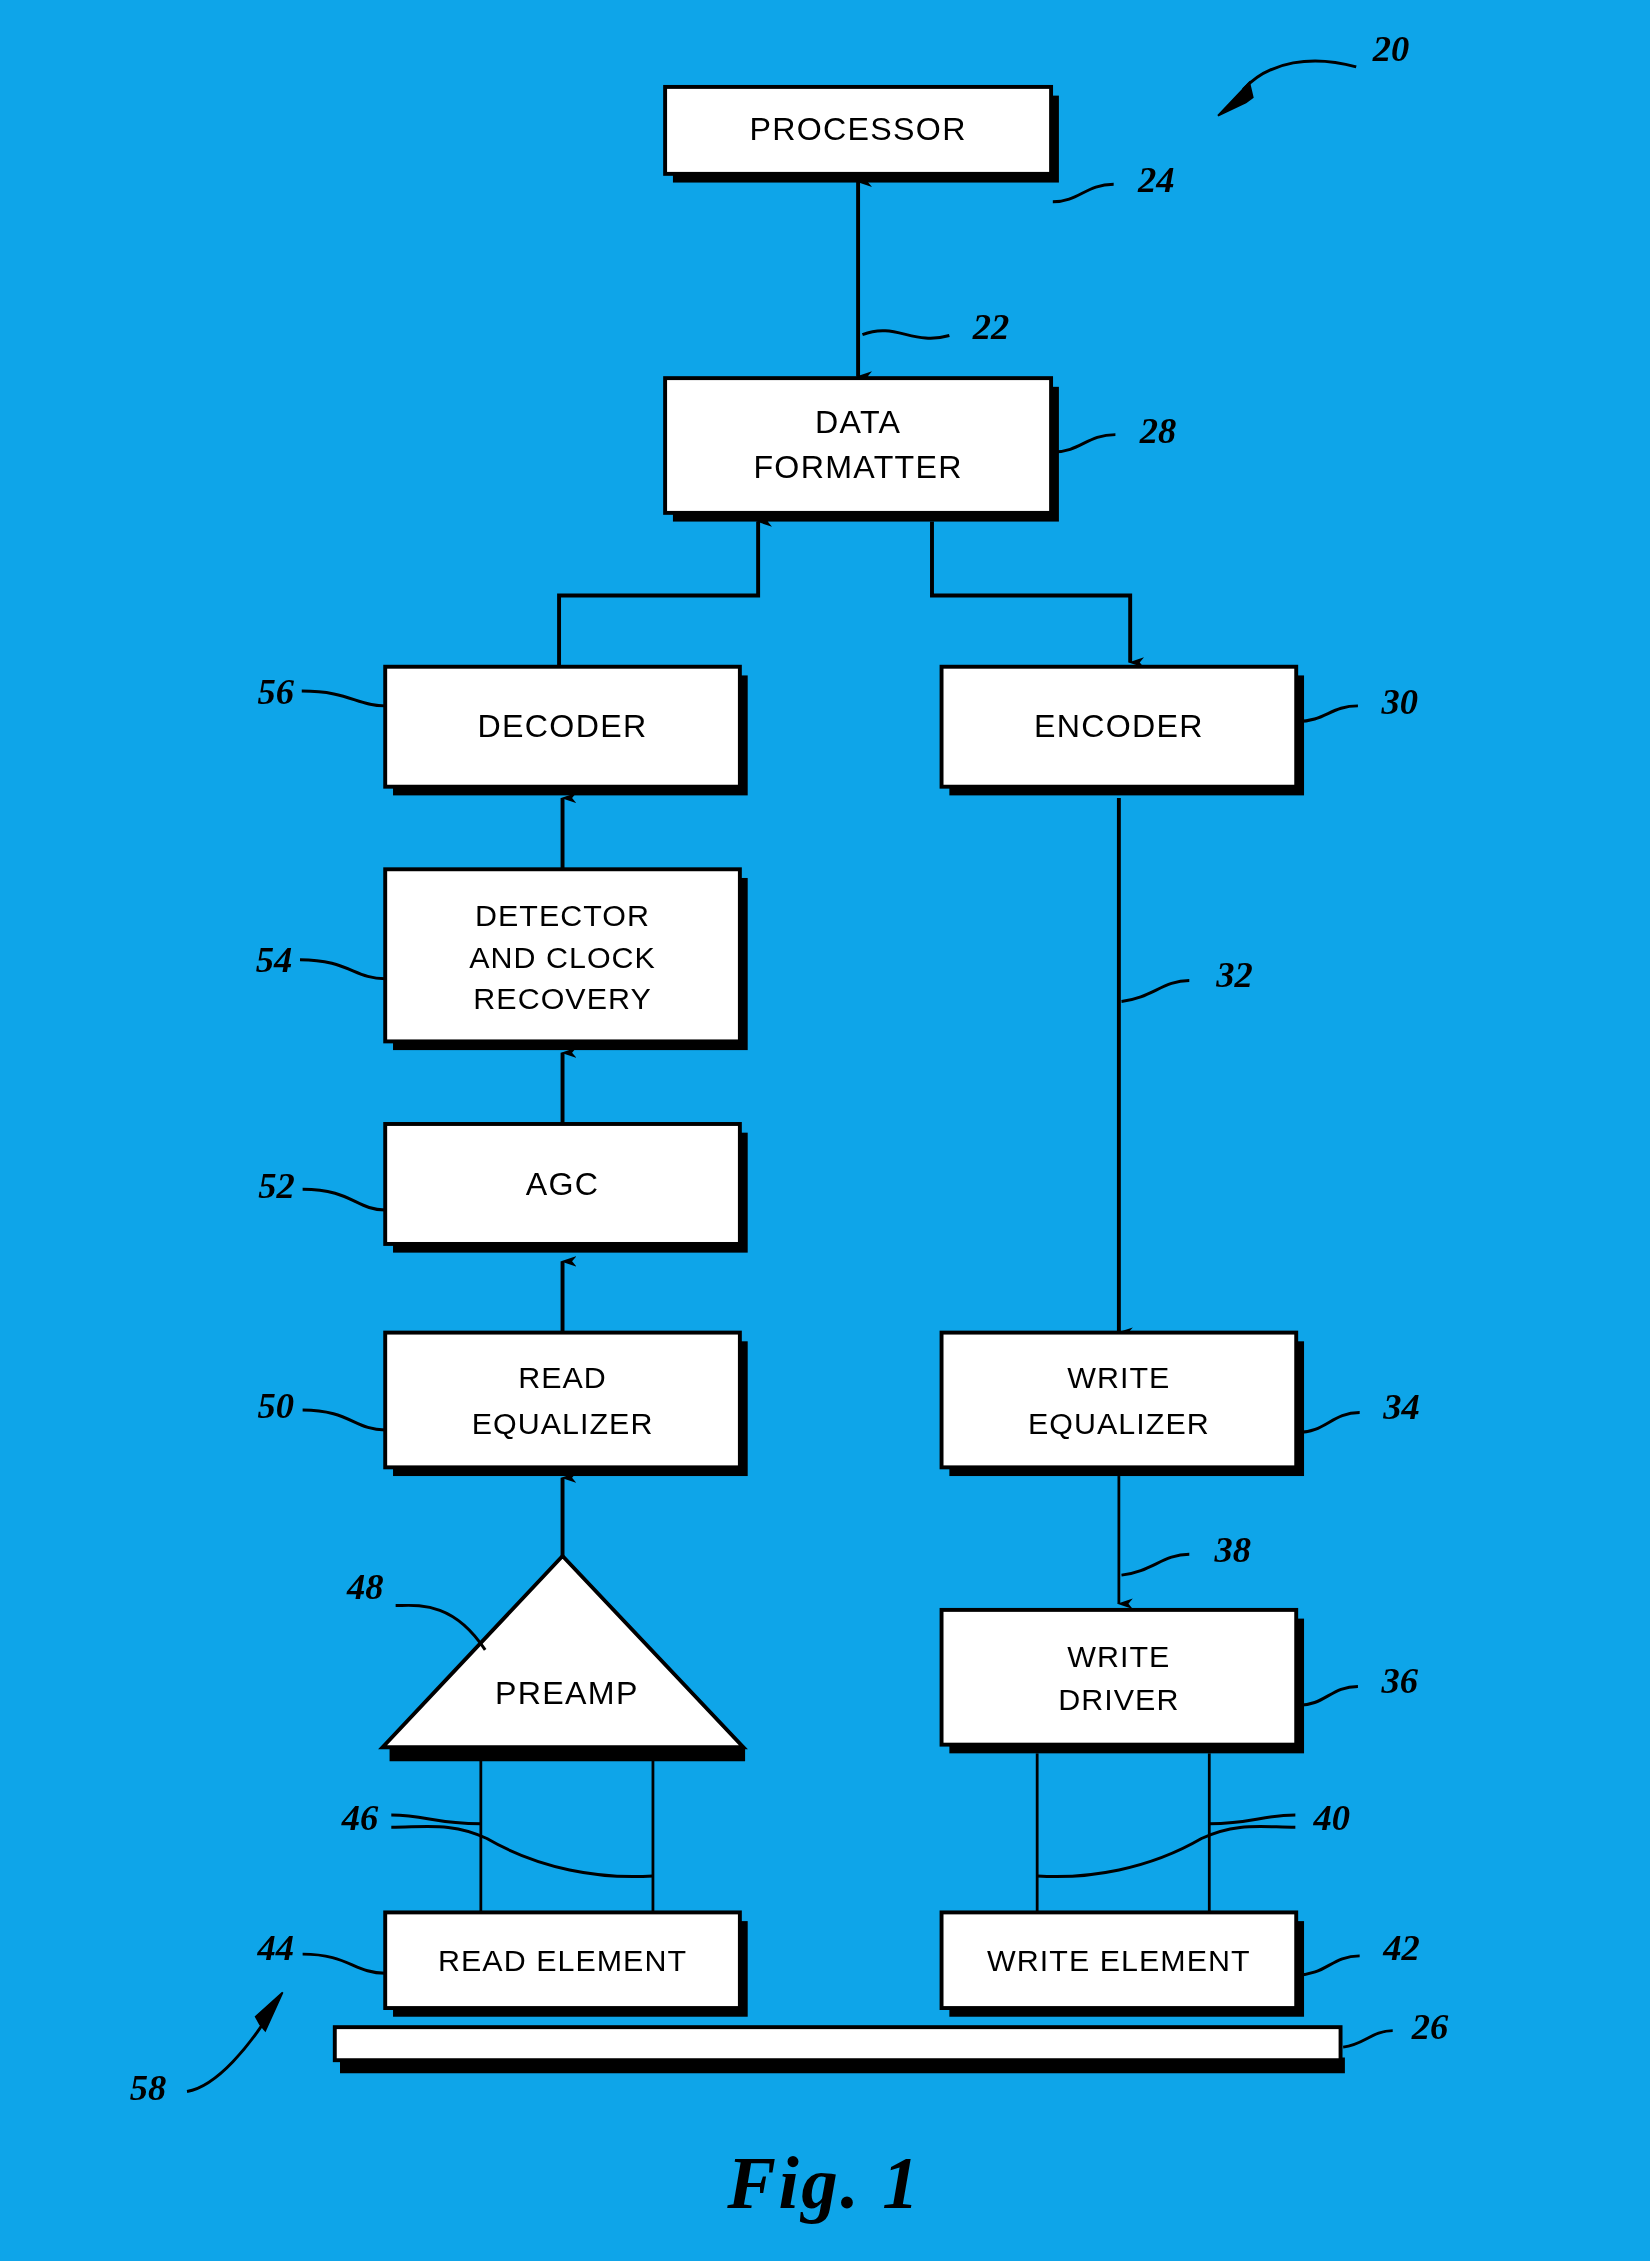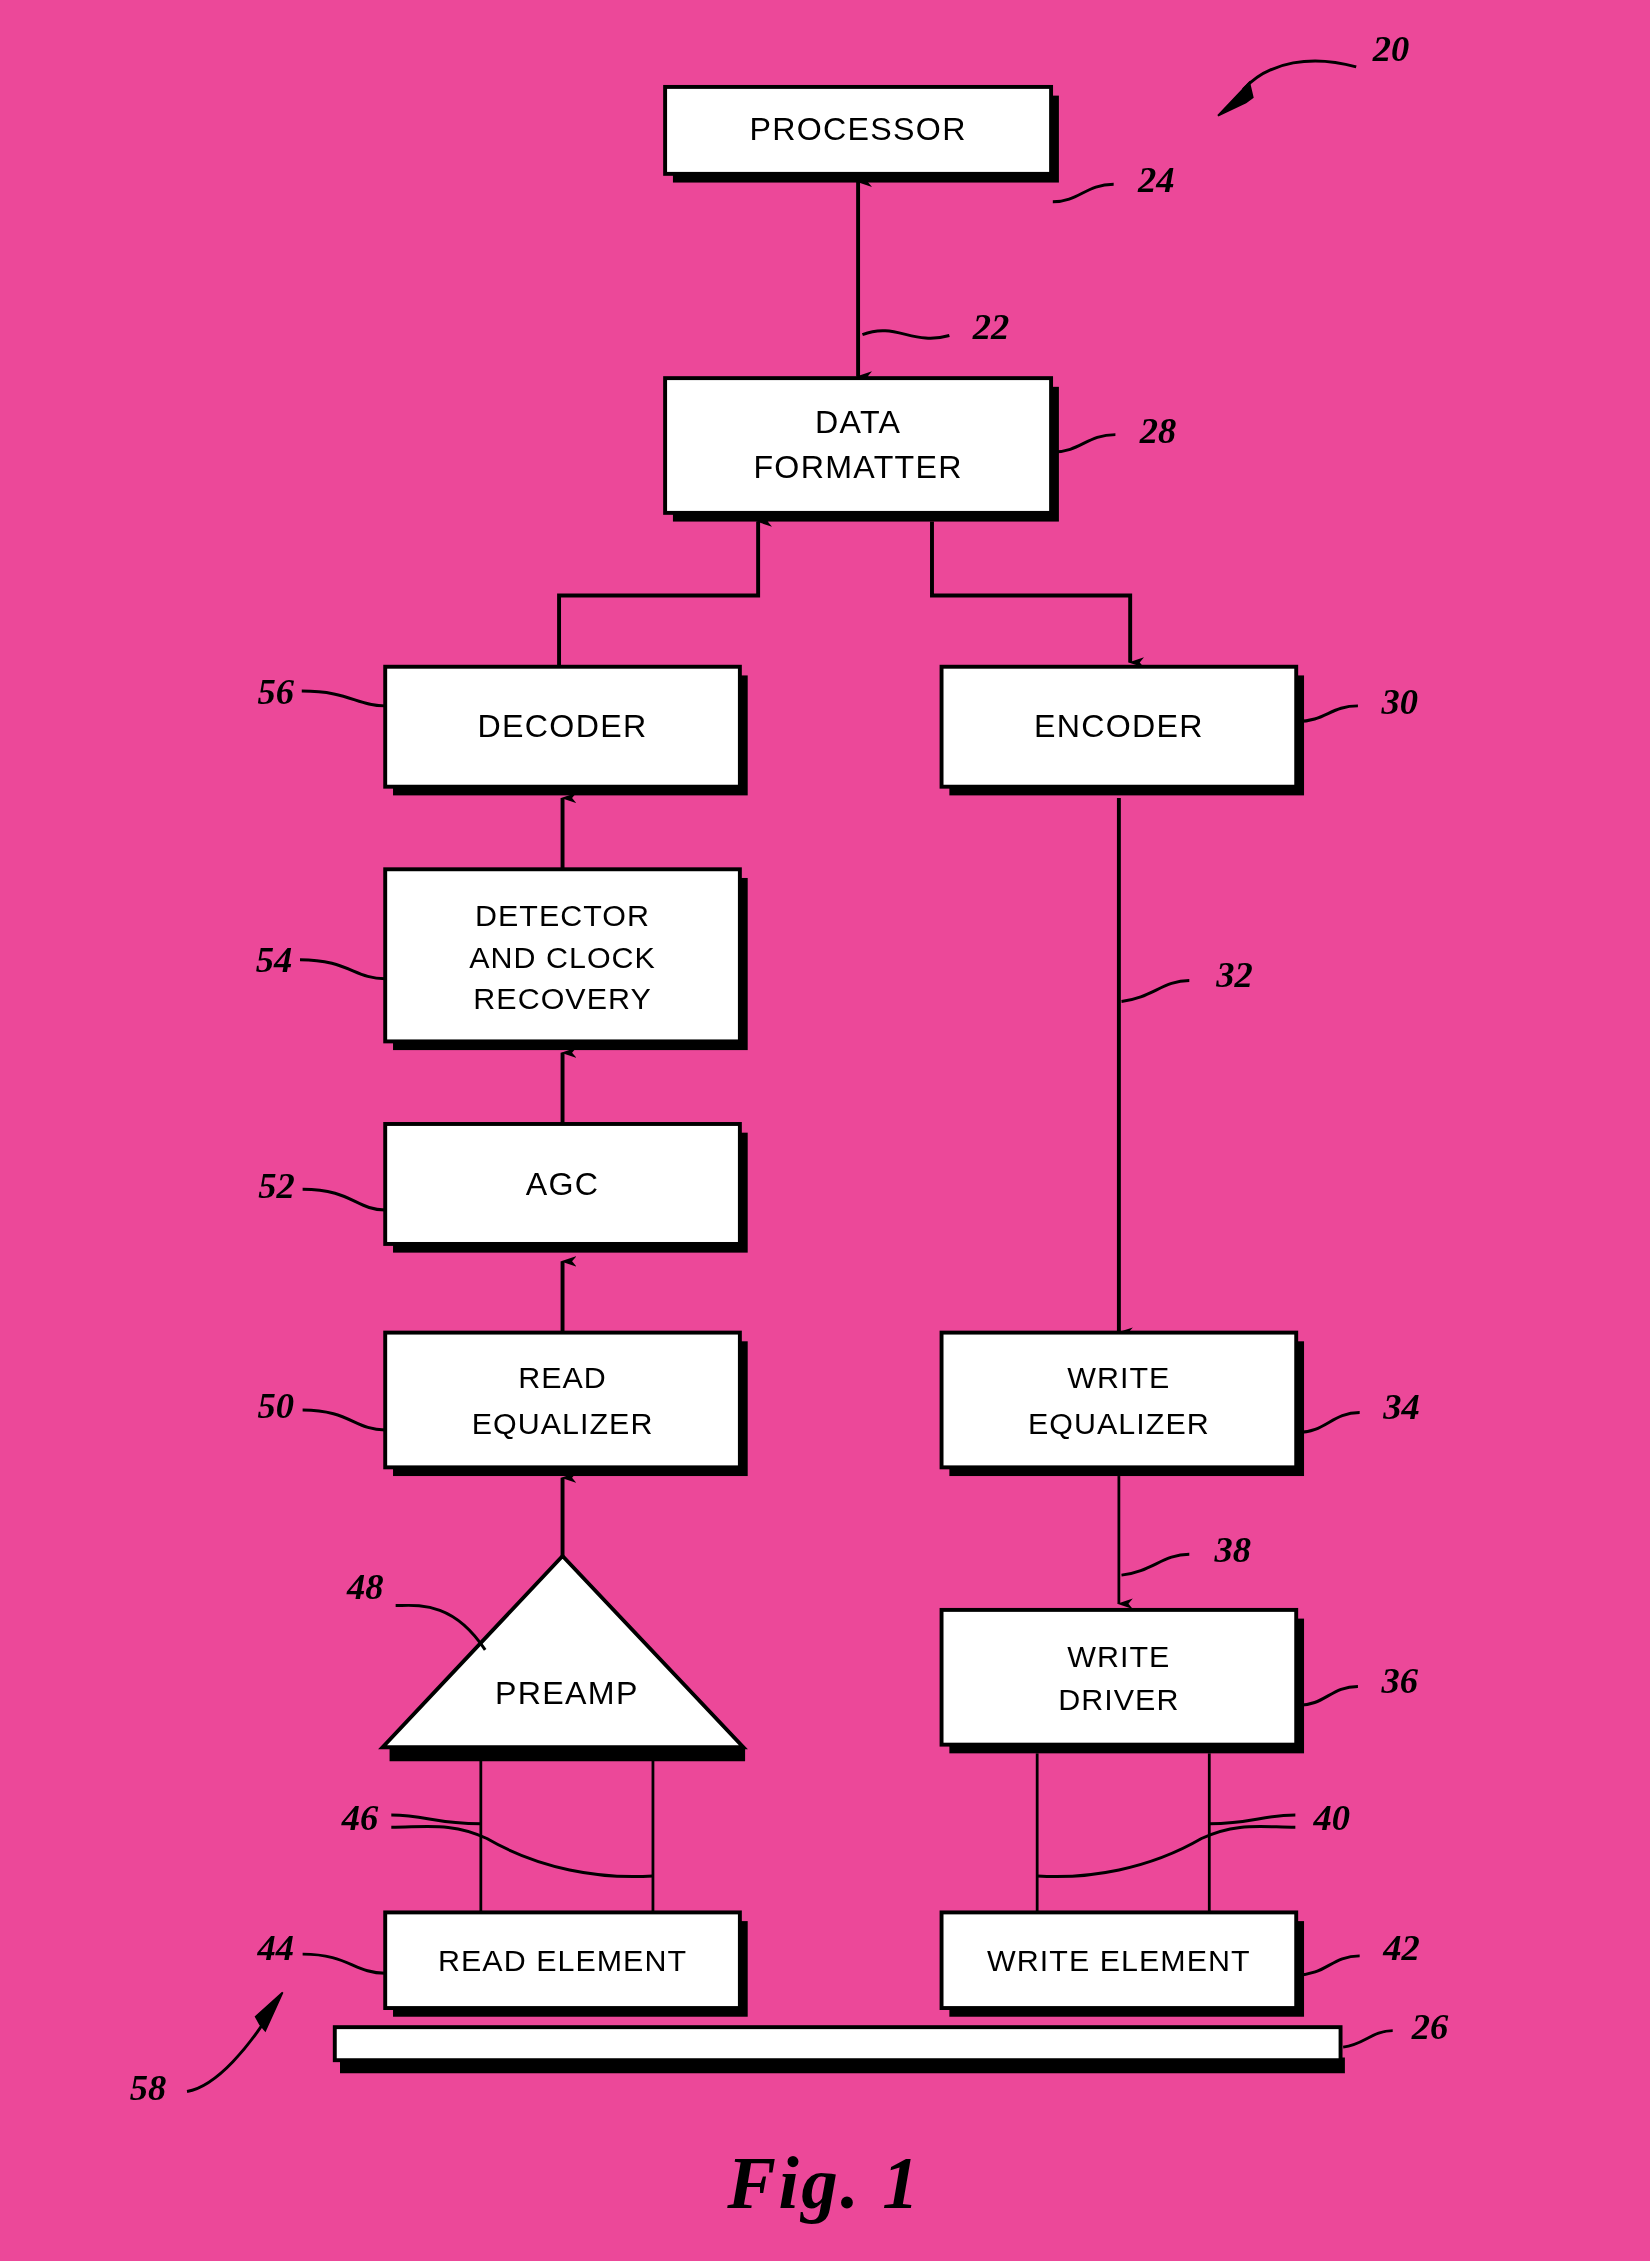--- a/index.html
+++ b/index.html
@@ -8,21 +8,21 @@
     padding: 0;
     background: #ffffff;
   }
   body {
     font-family: "Liberation Sans", sans-serif;
   }
   #figure-root {
     position: relative;
     width: 1651px;
     height: 2261px;
-    background: #ec4899;
+    background: #0ea5e9;
     overflow: hidden;
   }
   #figure-svg {
     position: absolute;
     top: 0;
     left: 0;
     width: 1651px;
     height: 2261px;
   }
   .blk-label {

